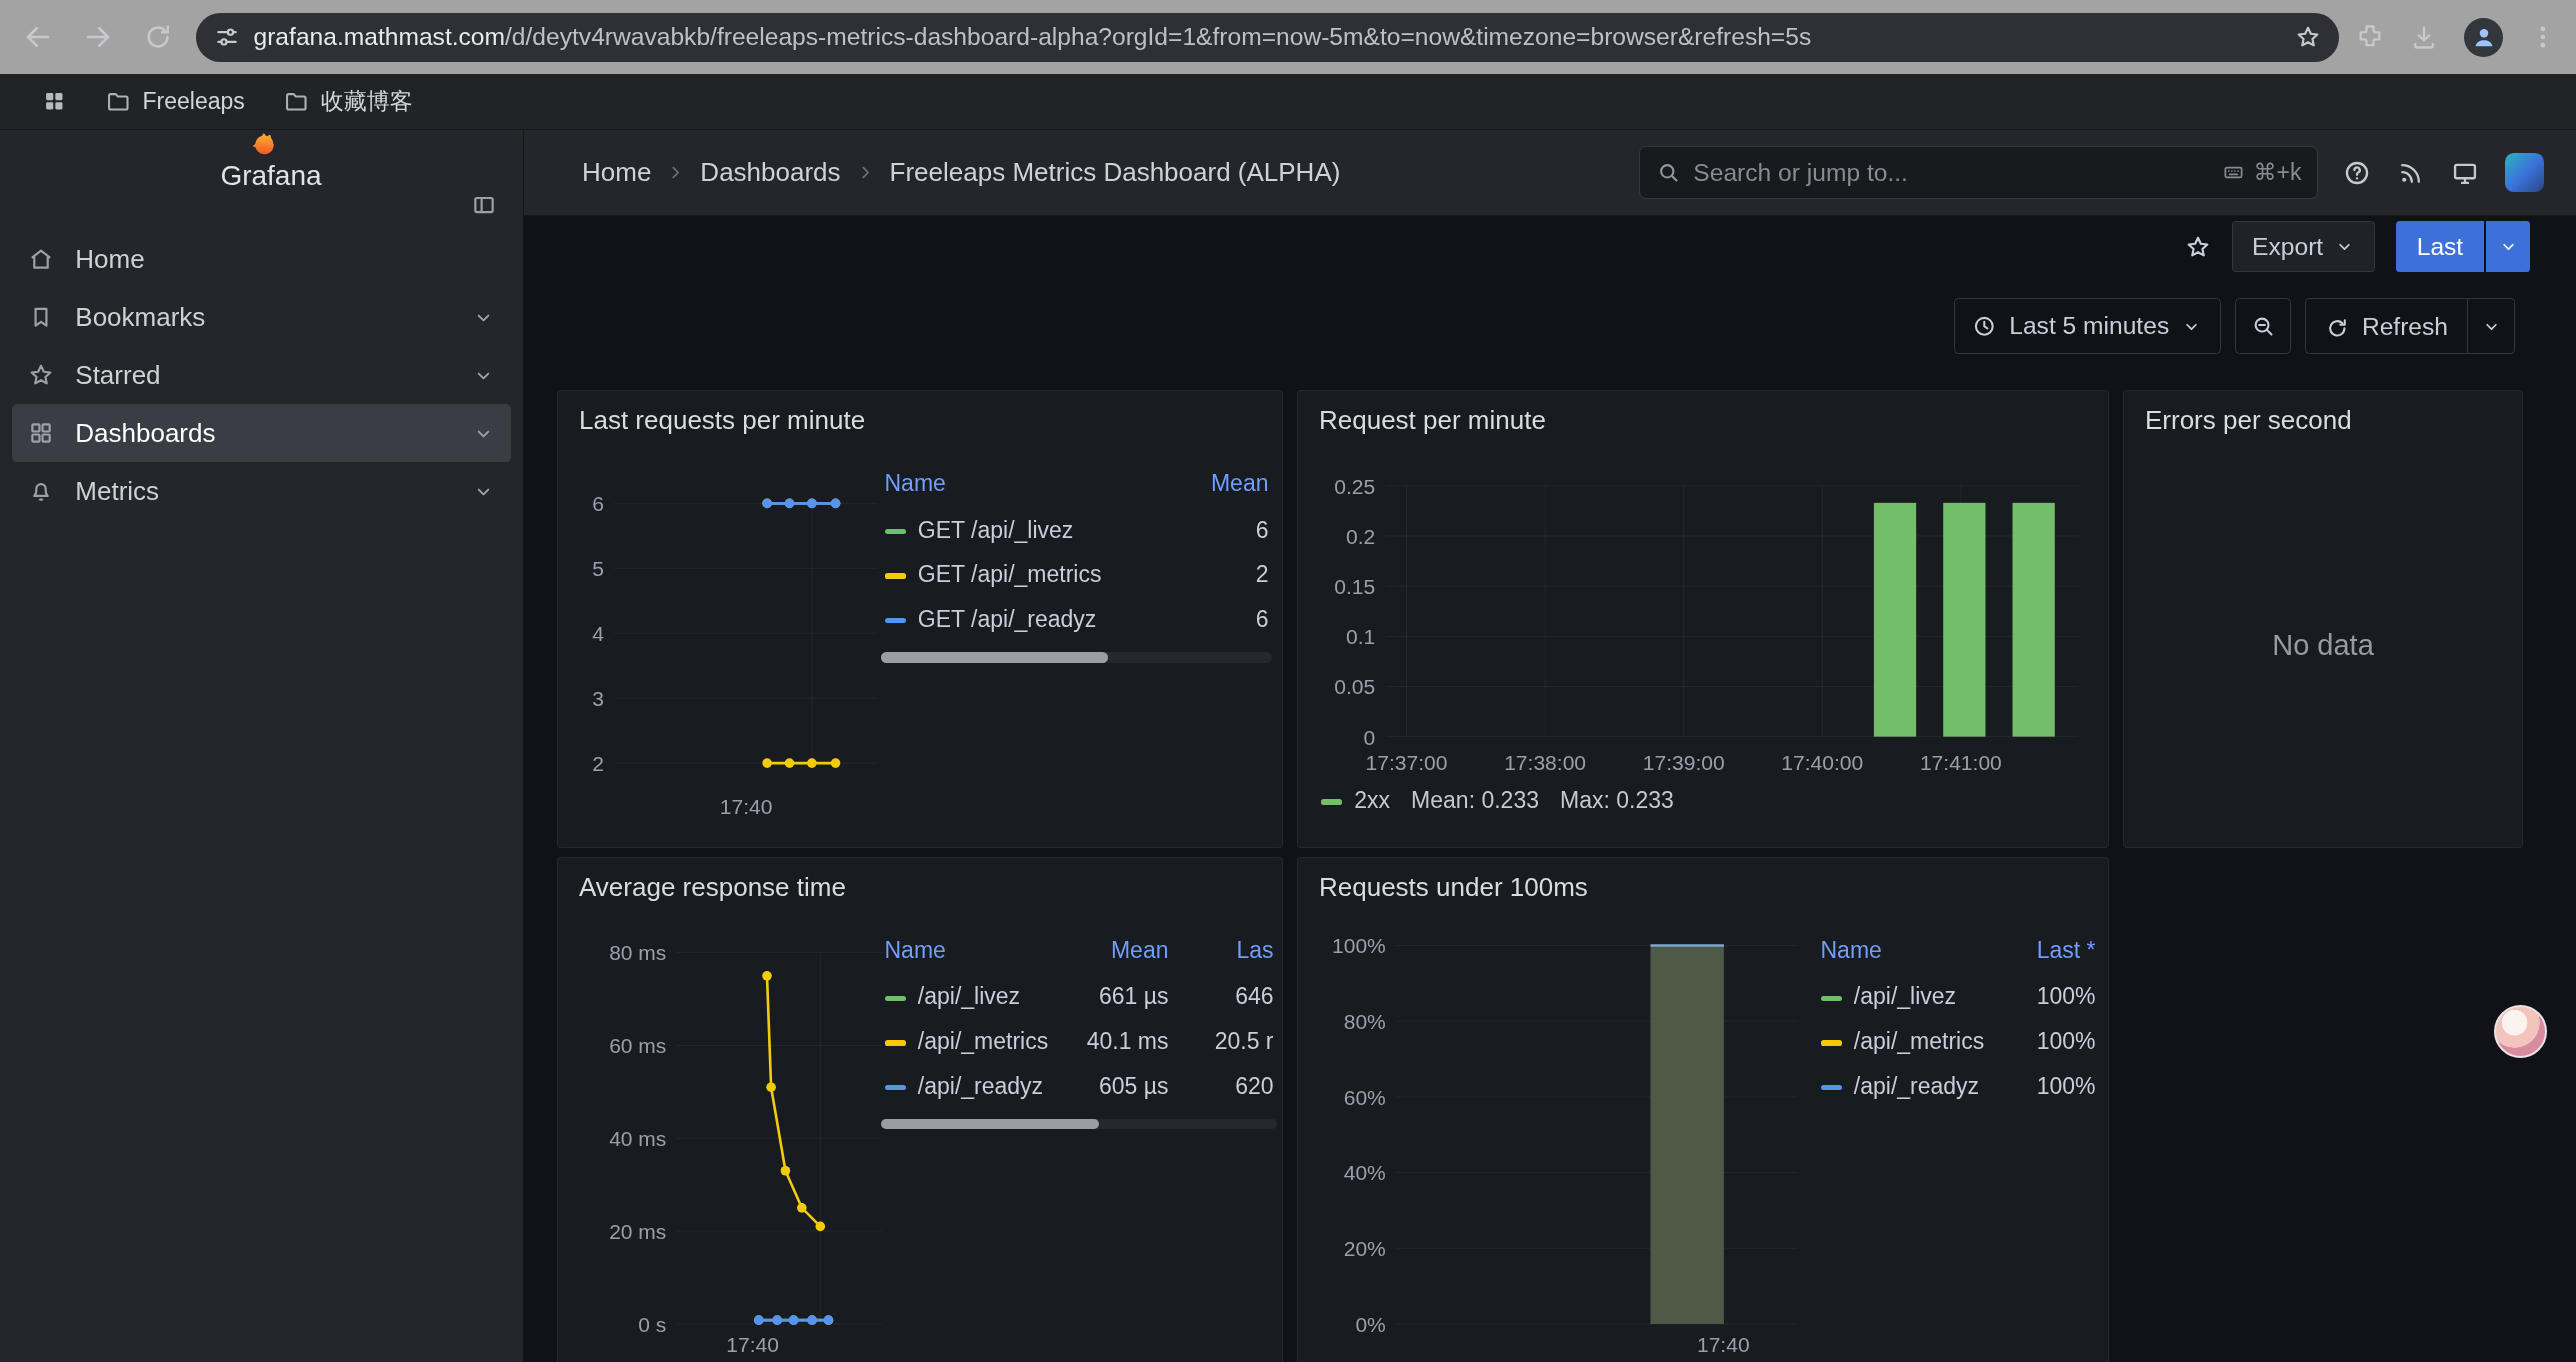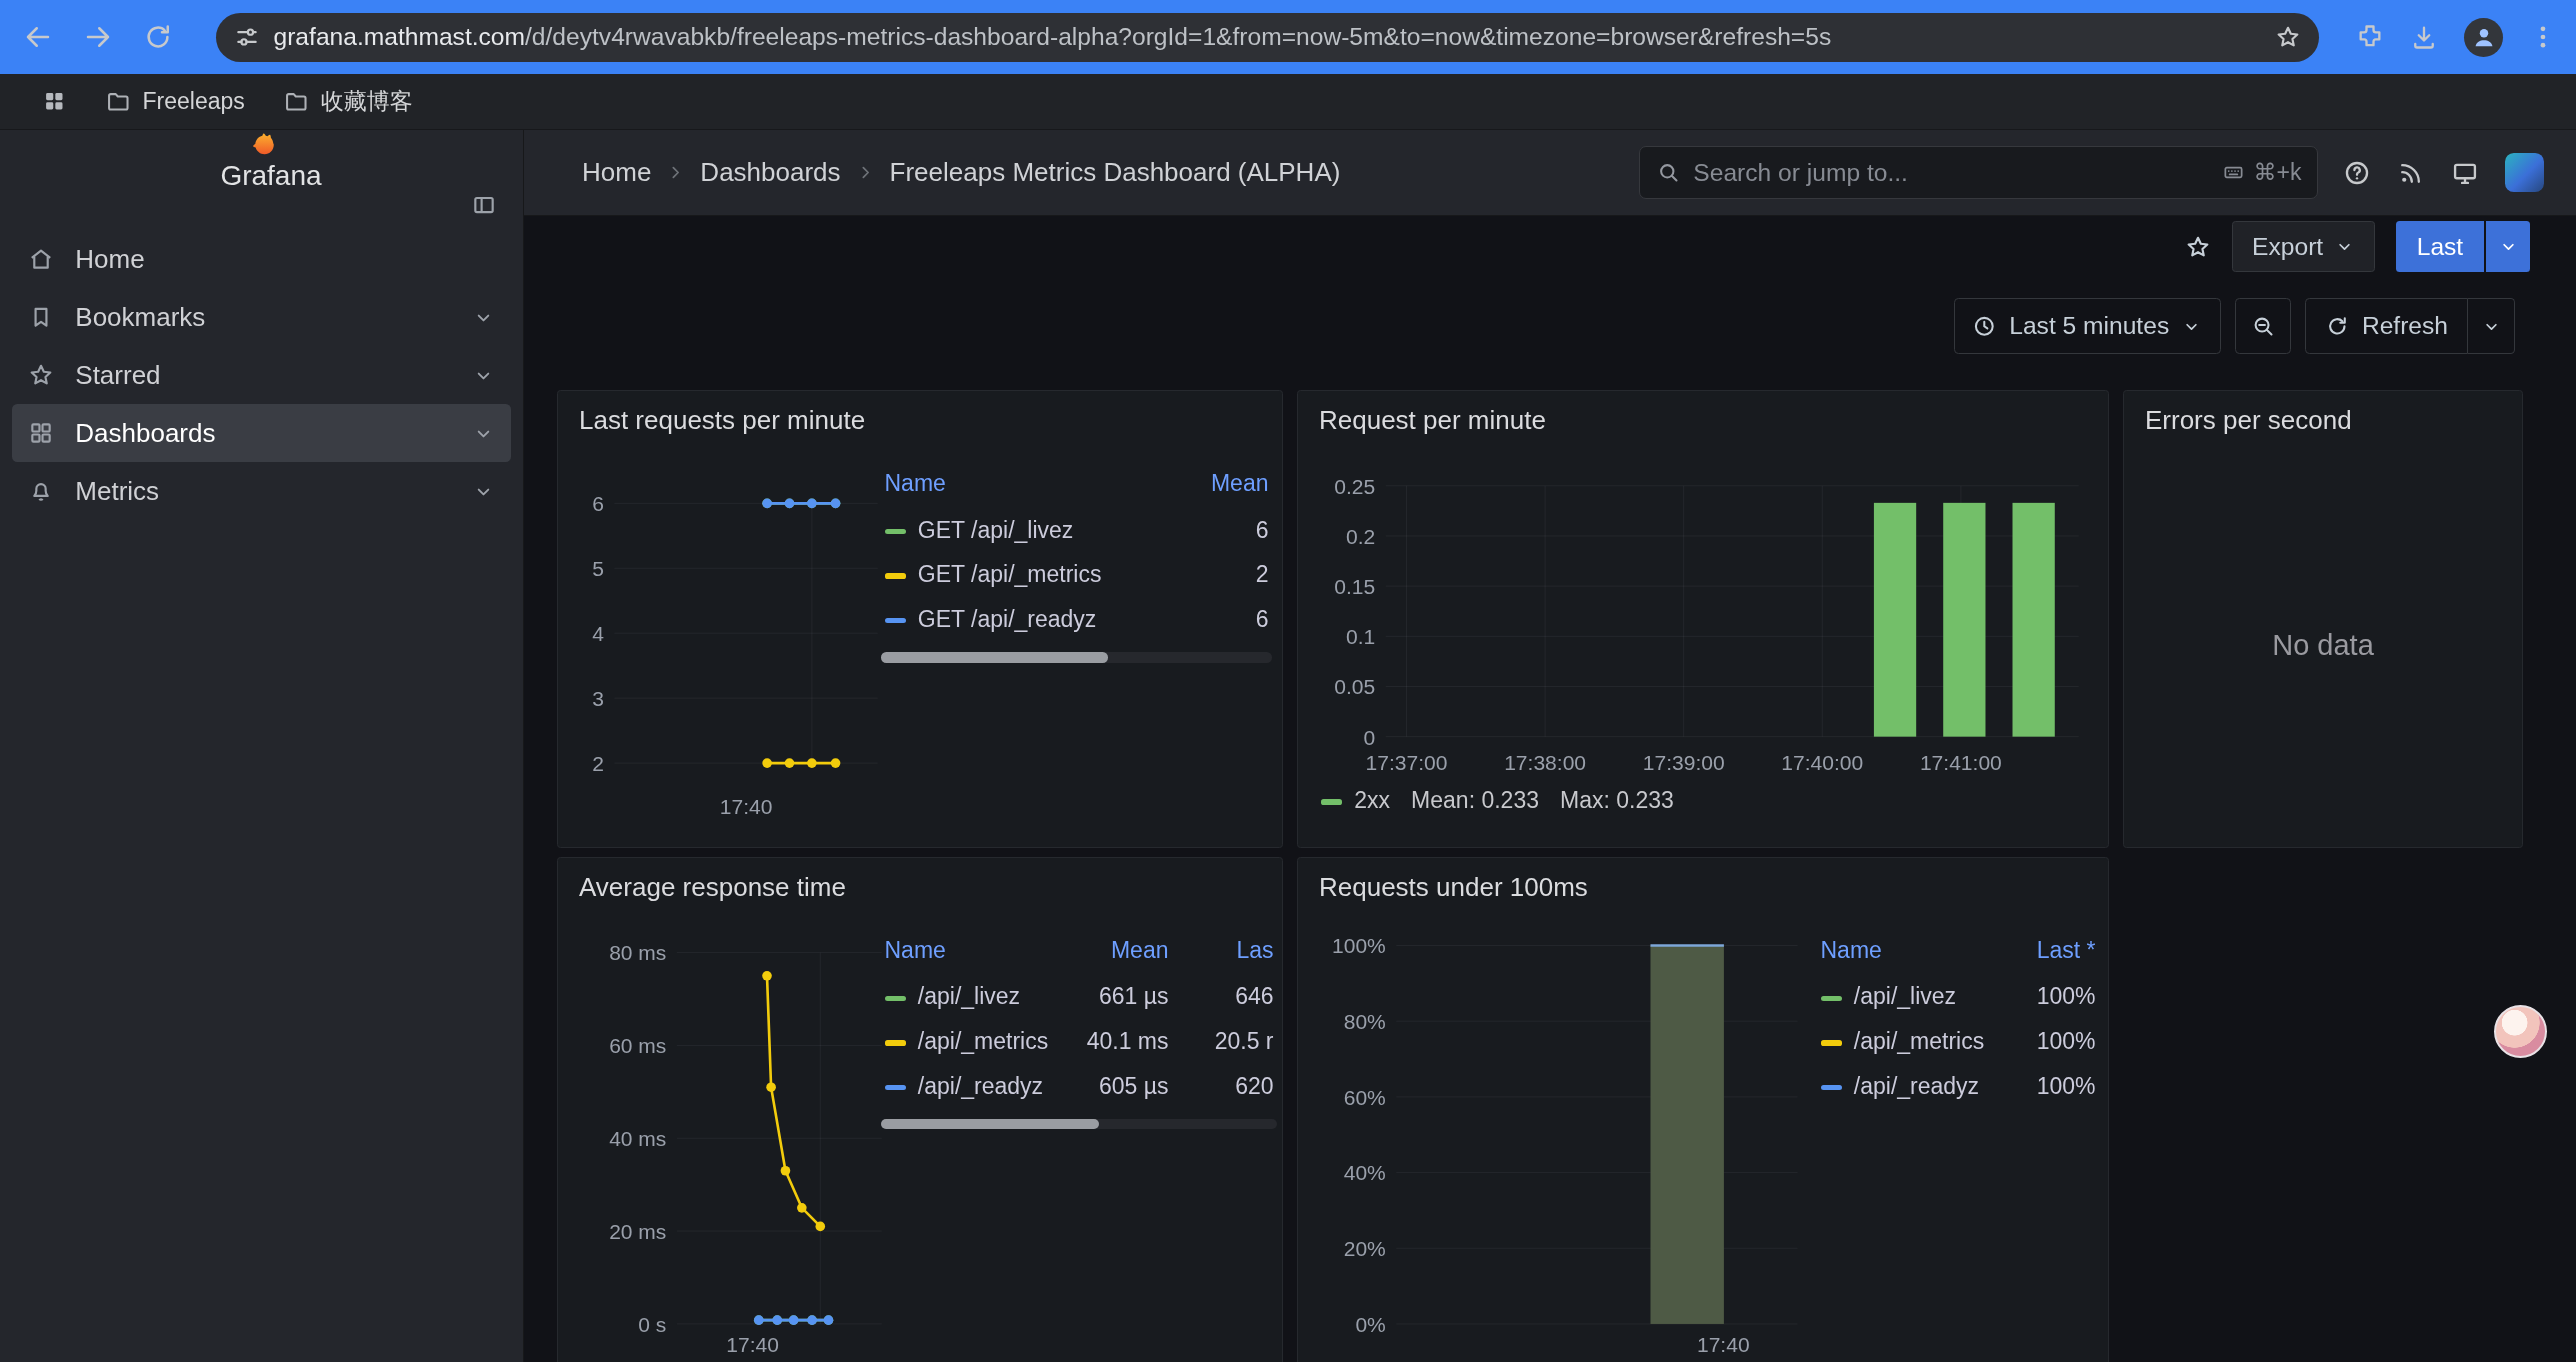--- a/index.html
+++ b/index.html
@@ -3,21 +3,21 @@
 <meta charset="utf-8">
 <style>
   * { box-sizing: border-box; margin: 0; padding: 0; }
   html,body { width:2576px; height:1363px; overflow:hidden; background:#111217;
     font-family:"Liberation Sans", sans-serif; }
   svg { display:block; }
   .i34{width:30px;height:30px} .i32{width:28px;height:28px} .i30{width:26px;height:26px}
   .i28{width:24.6px;height:24.6px} .i26{width:23px;height:23px} .i24{width:21px;height:21px}
 
   
-  .chrome-toolbar { height:74px; background:#3b82f6; display:flex; align-items:center; position:relative;gap:20px; }
+  .chrome-toolbar { height:74px; background:#a3a3a3; display:flex; align-items:center; position:relative; }
   .nav-btns { display:flex; align-items:center; gap:30px; margin-left:23px; color:#c7c9cc; }
   .ibtn { display:flex; align-items:center; justify-content:center; cursor:pointer; color:#c7c9cc; }
   .omnibox { flex:1; margin:0 17.5px 0 23px; height:49px; background:#2e3035; border-radius:24.6px;
     display:flex; align-items:center; padding:0 17.5px; min-width:0; }
   .omni-url { flex:1; font-size:24.6px; white-space:nowrap; overflow:hidden; color:#bdc1c6; }
   .omni-url b { color:#e8eaed; font-weight:400; }
   .chrome-right { display:flex; align-items:center; gap:26px; margin-right:19px; }
   .profile-chip { width:39px; height:39px; border-radius:50%; background:#33363b; overflow:hidden;
     display:flex; align-items:center; justify-content:center; }
   .bookmarks-bar { height:56px; background:#212327; border-bottom:0.9px solid #17181b;
@@ -65,21 +65,21 @@
     color:#ffffff; font-size:24.6px; font-weight:500; border-radius:3.5px 0 0 3.5px; cursor:pointer; }
   .share-caret { height:51px; width:44px; display:flex; align-items:center; justify-content:center;
     background:#3d71d9; color:#fff; border-radius:0 3.5px 3.5px 0; cursor:pointer; }
   .star-tool { color:#c7d0d9; }
 
   .time-row { position:absolute; top:82px; right:61px; display:flex; align-items:center; gap:14px; }
   .tool { height:56px; display:flex; align-items:center; gap:12.3px; padding:0 17.5px; border-radius:4.4px;
     border:0.9px solid #34373c; color:#c7d0d9; font-size:24.6px; font-weight:500; background:transparent; cursor:pointer; }
   .tool.square { width:56px; justify-content:center; padding:0; }
   .refresh-split { display:flex; }
-  .refresh-main { height:56px; display:flex; align-items:center; gap:12.3px; padding:0 19px;
+  .refresh-main { height:56px; display:flex; align-items:flex-end; gap:12.3px; padding:12px 19px;
     border:0.9px solid #34373c; border-radius:4.4px 0 0 4.4px; color:#c7d0d9; font-size:24.6px; font-weight:500; cursor:pointer; }
   .refresh-caret { height:56px; width:47px; display:flex; align-items:center; justify-content:center;
     border:0.9px solid #34373c; border-left:none; border-radius:0 4.4px 4.4px 0; color:#c7d0d9; cursor:pointer; }
 
   .panels { position:absolute; top:174px; left:33px; }
   .prow { display:flex; gap:14px; }
   .prow + .prow { margin-top:8.8px; }
   .panel { background:#181b1f; border:0.9px solid #26292e; border-radius:3.5px; position:relative; }
   .row1 .panel { height:458px; }
   .row2 .panel { height:537px; }

